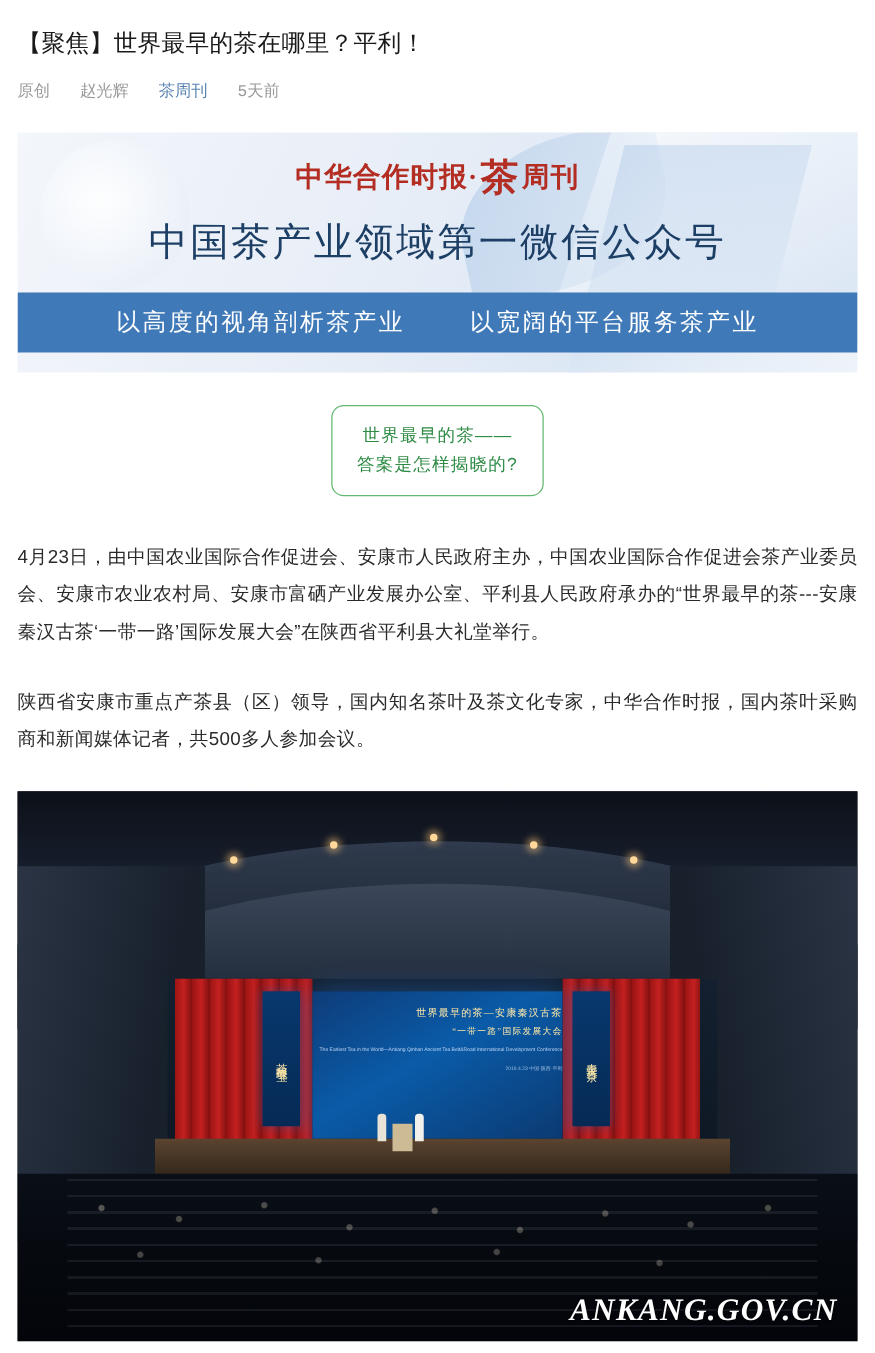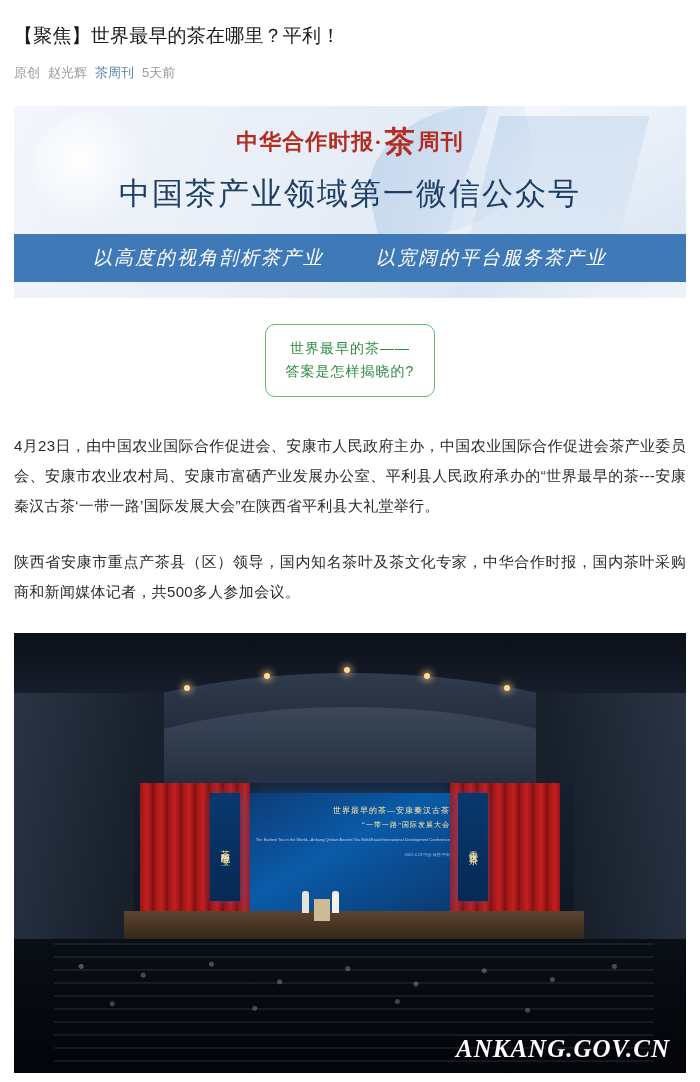--- a/index.html
+++ b/index.html
@@ -23,24 +23,25 @@
     font-size: 19px;
     line-height: 1.45;
     font-weight: 400;
     color: #1a1a1a;
     margin: 4px 0 14px 0;
     letter-spacing: 0.2px;
   }
   .meta-row {
     display: flex;
     align-items: center;
-    gap: 8px;
+    gap: 24px;
     font-size: 13px;
     color: #9a9a9a;
     margin-bottom: 24px;
+    font-family: Liberation Mono, monospace;
   }
   .meta-original { color: #9a9a9a; }
   .meta-author { color: #9a9a9a; }
   .meta-account {
     color: #5b83b0;
   }
   .meta-time { color: #9a9a9a; }
 
   
   .banner {
@@ -114,21 +115,20 @@
     height: 48px;
     background: #3f79b8;
     color: #ffffff;
     display: flex;
     align-items: center;
     justify-content: center;
     gap: 52px;
     font-family: "Liberation Serif", serif;
     font-size: 19px;
     letter-spacing: 2px;
-    font-style: italic;
   }
 
   
   .callout-wrap {
     display: flex;
     justify-content: center;
     margin: 26px 0 34px 0;
   }
   .callout {
     border: 1px solid #63b96f;

